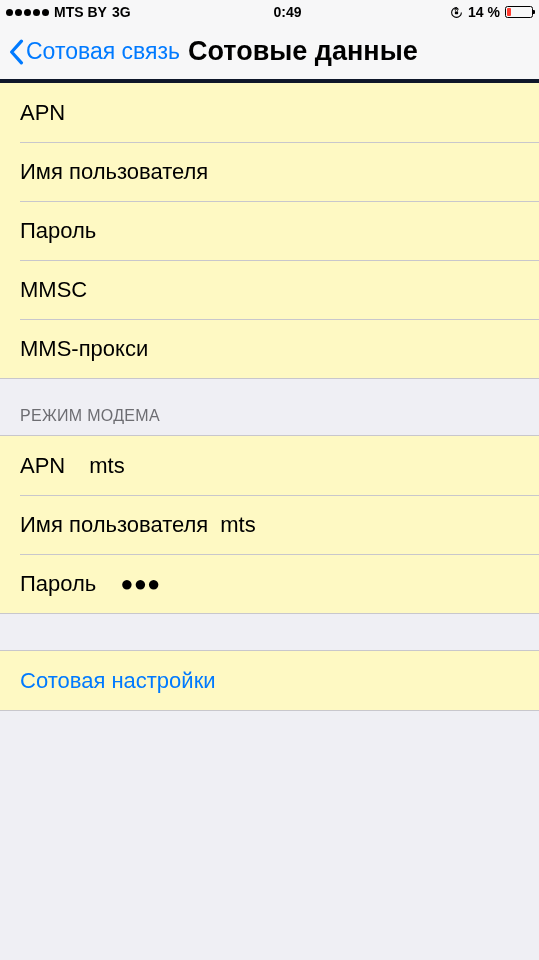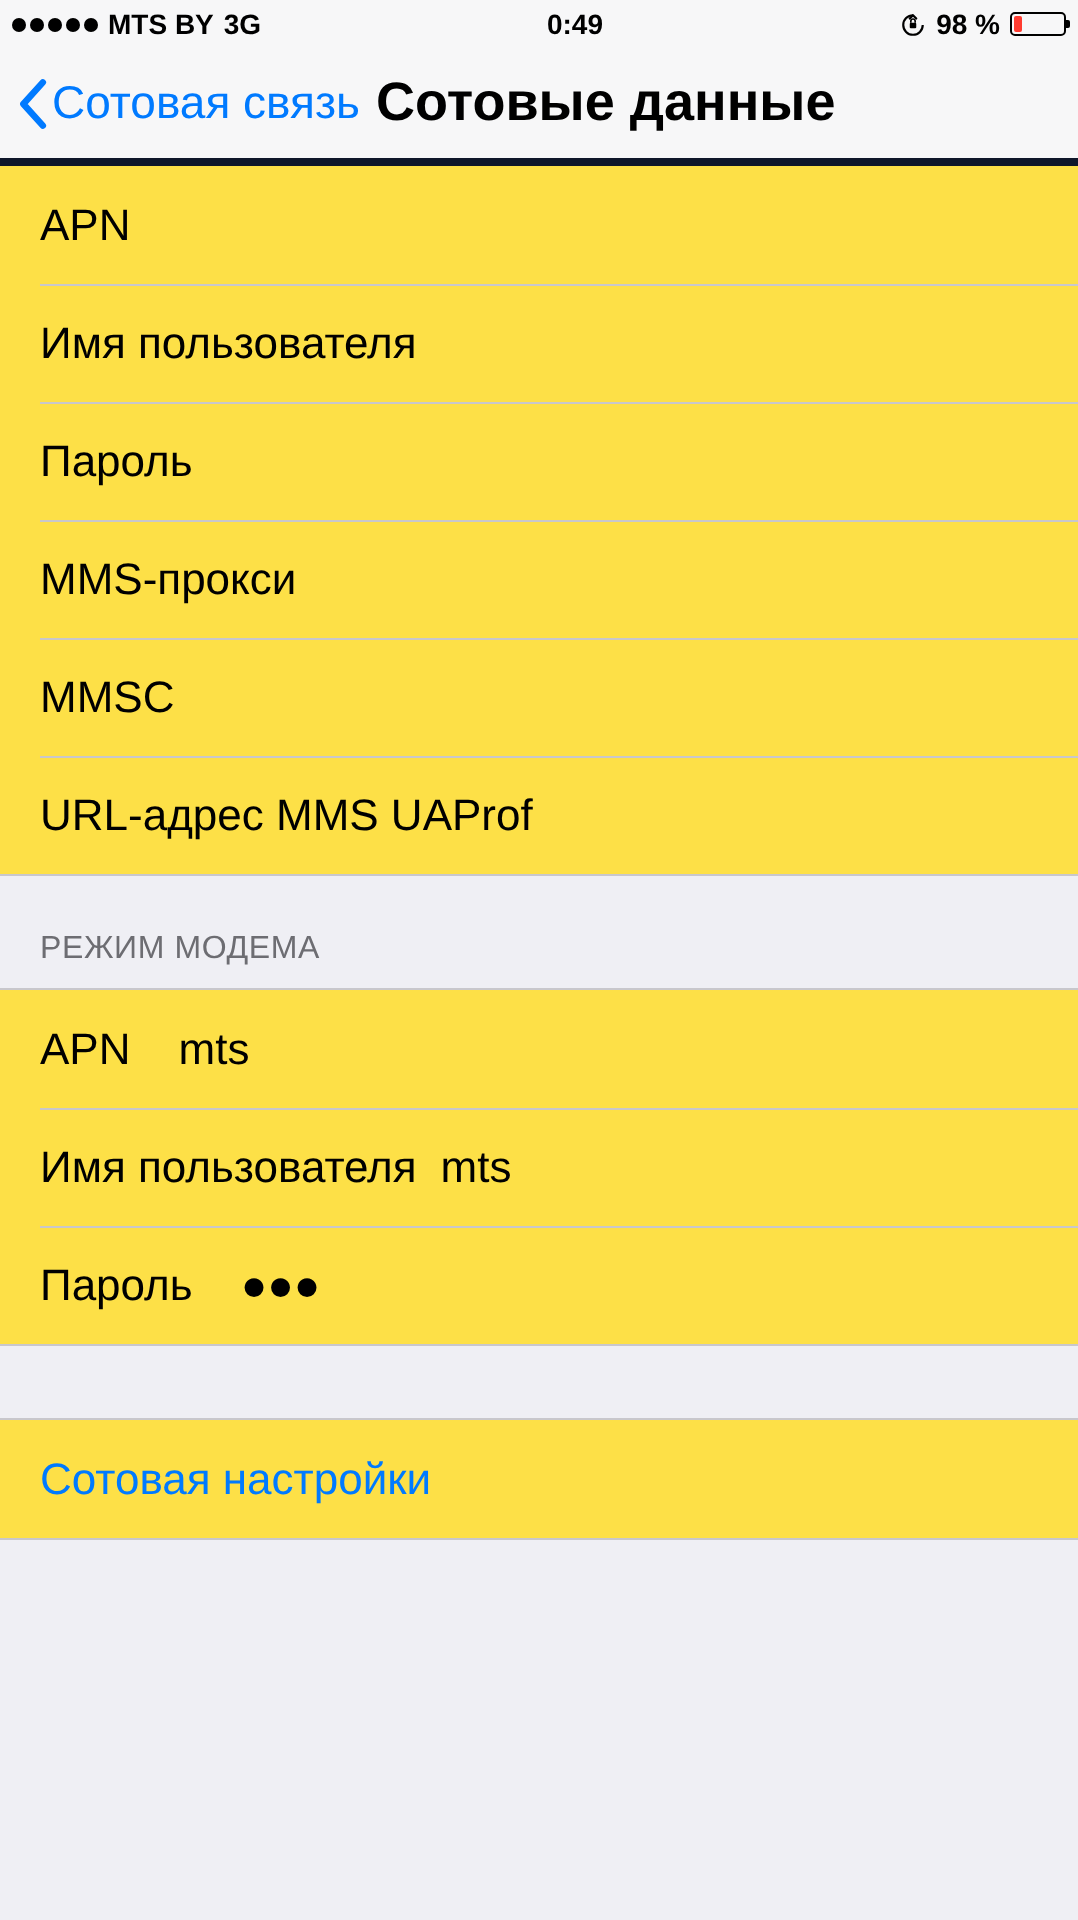--- a/index.html
+++ b/index.html
@@ -112,21 +112,21 @@
       display: block;
     }
     .nav-title {
       font-size: 27px;
       font-weight: 600;
       color: #000;
       margin-left: 8px;
     }
     
     .list-group {
-      background: #fde047;
+      background: #fef9c3;
       border-top: 1px solid #c8c7cc;
       border-bottom: 1px solid #c8c7cc;
     }
     .list-group.first {
       border-top: none;
     }
     .list-row {
       min-height: 59px;
       display: flex;
       align-items: center;
@@ -183,21 +183,21 @@
   <div class="status-center">0:49</div>
   <div class="status-right">
     <span class="lock-icon">
       <svg viewBox="0 0 24 24" fill="none" stroke="#000" stroke-width="2">
         <path d="M12 3a9 9 0 1 0 9 9"></path>
         <path d="M12 3l-3 3M12 3l3 3" stroke-linecap="round"></path>
         <rect x="9" y="10" width="6" height="5" rx="1" fill="#000" stroke="none"></rect>
         <path d="M10 10V8.5a2 2 0 0 1 4 0V10" stroke-width="1.5"></path>
       </svg>
     </span>
-    <span>98 %</span>
+    <span>14 %</span>
     <span class="battery">
       <span class="battery-fill"></span>
     </span>
   </div>
 </div>
 
 <div class="nav-bar">
   <div class="back-button">
     <span class="back-chevron">
       <svg viewBox="0 0 14 24" fill="none" stroke="#007aff" stroke-width="3" stroke-linecap="round" stroke-linejoin="round">
@@ -213,27 +213,24 @@
   <div class="list-row">
     <span class="field-label">APN</span>
   </div>
   <div class="list-row">
     <span class="field-label">Имя пользователя</span>
   </div>
   <div class="list-row">
     <span class="field-label">Пароль</span>
   </div>
   <div class="list-row">
+    <span class="field-label">MMSC</span>
+  </div>
+  <div class="list-row">
     <span class="field-label">MMS-прокси</span>
-  </div>
-  <div class="list-row">
-    <span class="field-label">MMSC</span>
-  </div>
-  <div class="list-row">
-    <span class="field-label">URL-адрес MMS UAProf</span>
   </div>
 </div>
 
 <div class="section-header">РЕЖИМ МОДЕМА</div>
 
 <div class="list-group">
   <div class="list-row">
     <span class="field-label">APN</span>
     <span class="field-value">mts</span>
   </div>

